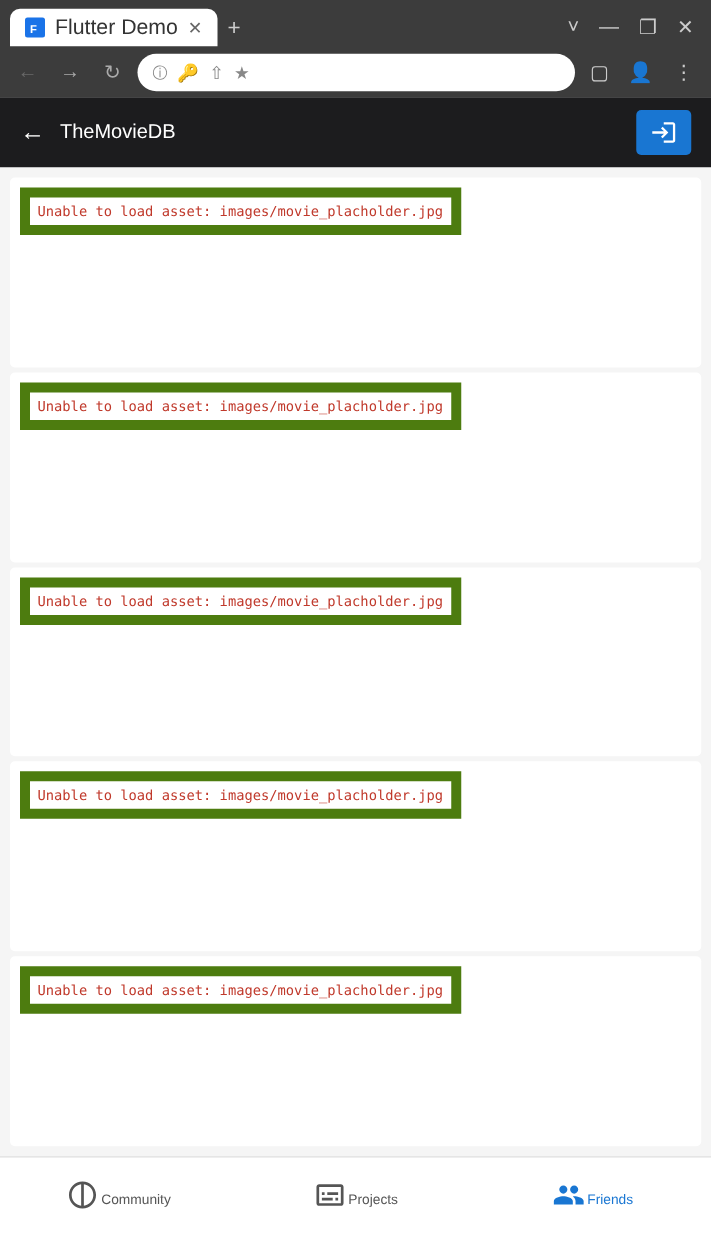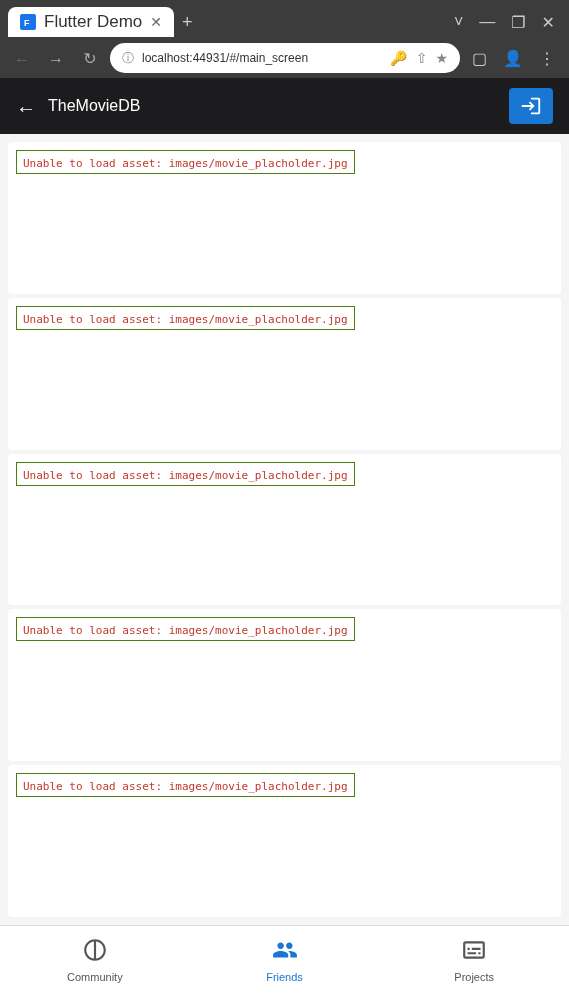--- a/index.html
+++ b/index.html
@@ -32,26 +32,26 @@
     .app-header { background: #1c1c1e; display: flex; align-items: center; padding: 0 16px; height: 56px; }
     .back-btn { color: #fff; font-size: 20px; margin-right: 12px; cursor: pointer; }
     .app-title { color: #fff; font-size: 16px; font-weight: 500; flex: 1; }
     .login-btn { background: #1976d2; color: #fff; border: none; border-radius: 4px; width: 44px; height: 36px; cursor: pointer; display: flex; align-items: center; justify-content: center; font-size: 20px; }
 
     
     .main-content { height: calc(993px - 38px - 40px - 56px - 68px); overflow-y: auto; background: #f5f5f5; padding: 8px; display: flex; flex-direction: column; gap: 4px; }
 
     
     .movie-card { background: #fff; border-radius: 4px; height: 160px; position: relative; display: flex; align-items: flex-start; padding: 8px; }
-    .movie-placeholder { border: 1px solid #4d7c0f; padding: 2px 6px; }
+    .movie-placeholder { border: 8px solid #4d7c0f; padding: 2px 6px; }
     .movie-placeholder-text { font-size: 11px; color: #c0392b; font-family: monospace; }
 
     
     .bottom-nav { position: absolute; bottom: 0; width: 569px; height: 68px; background: #fff; border-top: 1px solid #ddd; display: flex; align-items: center; }
-    .nav-item { flex: 1; display: flex; flex-direction: column; align-items: center; justify-content: center; gap: 2px; cursor: pointer; height: 100%; }
+    .nav-item { flex: 1; display: flex; flex-direction: row; align-items: center; justify-content: center; gap: 2px; cursor: pointer; height: 100%; }
     .nav-item-icon { font-size: 24px; }
     .nav-item-label { font-size: 11px; color: #555; }
     .nav-item.active .nav-item-icon { color: #1976d2; }
     .nav-item.active .nav-item-label { color: #1976d2; }
     .nav-item:not(.active) .nav-item-icon { color: #555; }
   </style>
 </head>
 <body>
 
 <div class="browser-chrome">
@@ -73,21 +73,20 @@
       <span class="tab-ctrl-btn">❐</span>
       <span class="tab-ctrl-btn">✕</span>
     </div>
   </div>
   <div class="address-bar">
     <span class="nav-btn disabled">←</span>
     <span class="nav-btn">→</span>
     <span class="nav-btn">↻</span>
     <div class="url-box">
       <span class="url-lock">ⓘ</span>
-      <span class="url-text">localhost:44931/#/main_screen</span>
       <div class="url-actions">
         <span class="url-action-btn">🔑</span>
         <span class="url-action-btn">⇧</span>
         <span class="url-action-btn">★</span>
       </div>
     </div>
     <div class="browser-right-controls">
       <span class="br-btn">▢</span>
       <span class="br-btn">👤</span>
       <span class="br-btn">⋮</span>
@@ -135,29 +134,29 @@
 
 <div class="bottom-nav">
   <div class="nav-item">
     <span class="nav-item-icon">
       <svg width="26" height="26" viewBox="0 0 24 24" fill="#555">
           <path d="M12 2C6.48 2 2 6.48 2 12s4.48 10 10 10 10-4.48 10-10S17.52 2 12 2zm-1 17.93c-3.94-.49-7-3.85-7-7.93s3.06-7.44 7-7.93v15.86zm2 0V4.07c3.94.49 7 3.85 7 7.93s-3.06 7.44-7 7.93z"></path>
         </svg>
     </span>
     <span class="nav-item-label">Community</span>
   </div>
+  <div class="nav-item">
+    <span class="nav-item-icon">
+      <svg width="26" height="26" viewBox="0 0 24 24" fill="#555">
+          <path d="M20 4H4c-1.1 0-2 .9-2 2v12c0 1.1.9 2 2 2h16c1.1 0 2-.9 2-2V6c0-1.1-.9-2-2-2zm0 14H4V6h16v12zM6 10h2v2H6zm0 4h8v2H6zm10 0h2v2h-2zm-6-4h8v2h-8z"></path>
+        </svg>
+    </span>
+    <span class="nav-item-label">Projects</span>
+  </div>
   <div class="nav-item active">
     <span class="nav-item-icon">
       <svg width="26" height="26" viewBox="0 0 24 24" fill="#1976d2">
           <path d="M16 11c1.66 0 2.99-1.34 2.99-3S17.66 5 16 5c-1.66 0-3 1.34-3 3s1.34 3 3 3zm-8 0c1.66 0 2.99-1.34 2.99-3S9.66 5 8 5C6.34 5 5 6.34 5 8s1.34 3 3 3zm0 2c-2.33 0-7 1.17-7 3.5V19h14v-2.5c0-2.33-4.67-3.5-7-3.5zm8 0c-.29 0-.62.02-.97.05 1.16.84 1.97 1.97 1.97 3.45V19h6v-2.5c0-2.33-4.67-3.5-7-3.5z"></path>
         </svg>
     </span>
     <span class="nav-item-label" style="color:#1976d2">Friends</span>
   </div>
-  <div class="nav-item">
-    <span class="nav-item-icon">
-      <svg width="26" height="26" viewBox="0 0 24 24" fill="#555">
-          <path d="M20 4H4c-1.1 0-2 .9-2 2v12c0 1.1.9 2 2 2h16c1.1 0 2-.9 2-2V6c0-1.1-.9-2-2-2zm0 14H4V6h16v12zM6 10h2v2H6zm0 4h8v2H6zm10 0h2v2h-2zm-6-4h8v2h-8z"></path>
-        </svg>
-    </span>
-    <span class="nav-item-label">Projects</span>
-  </div>
 </div>
 
 </body></html>

